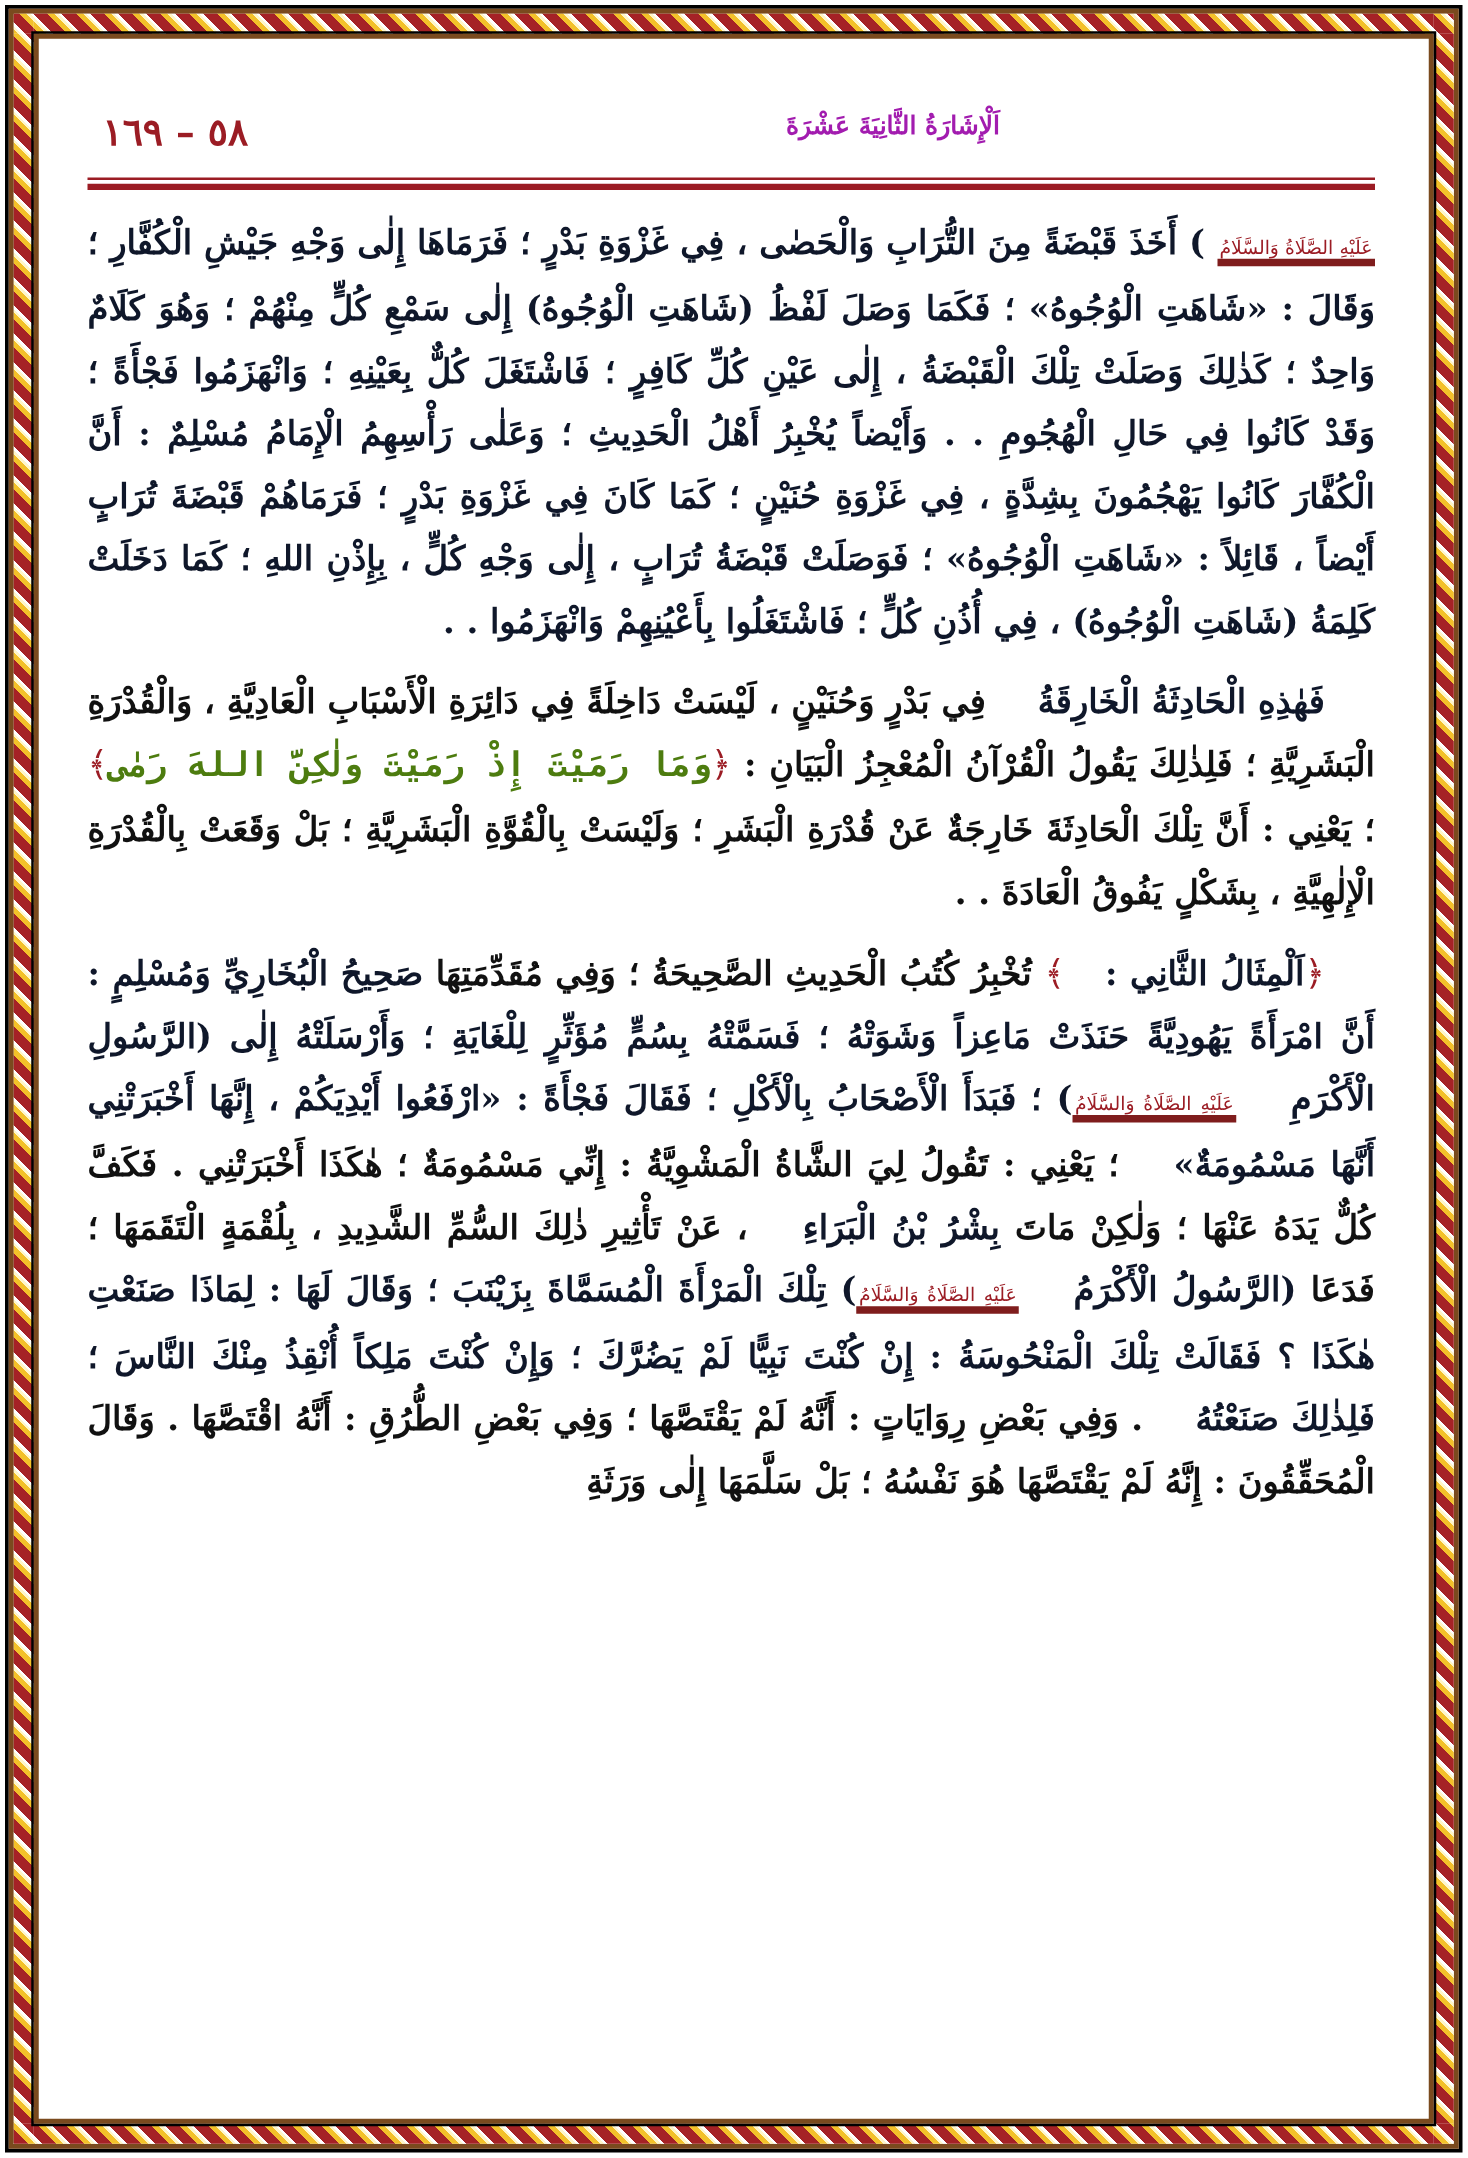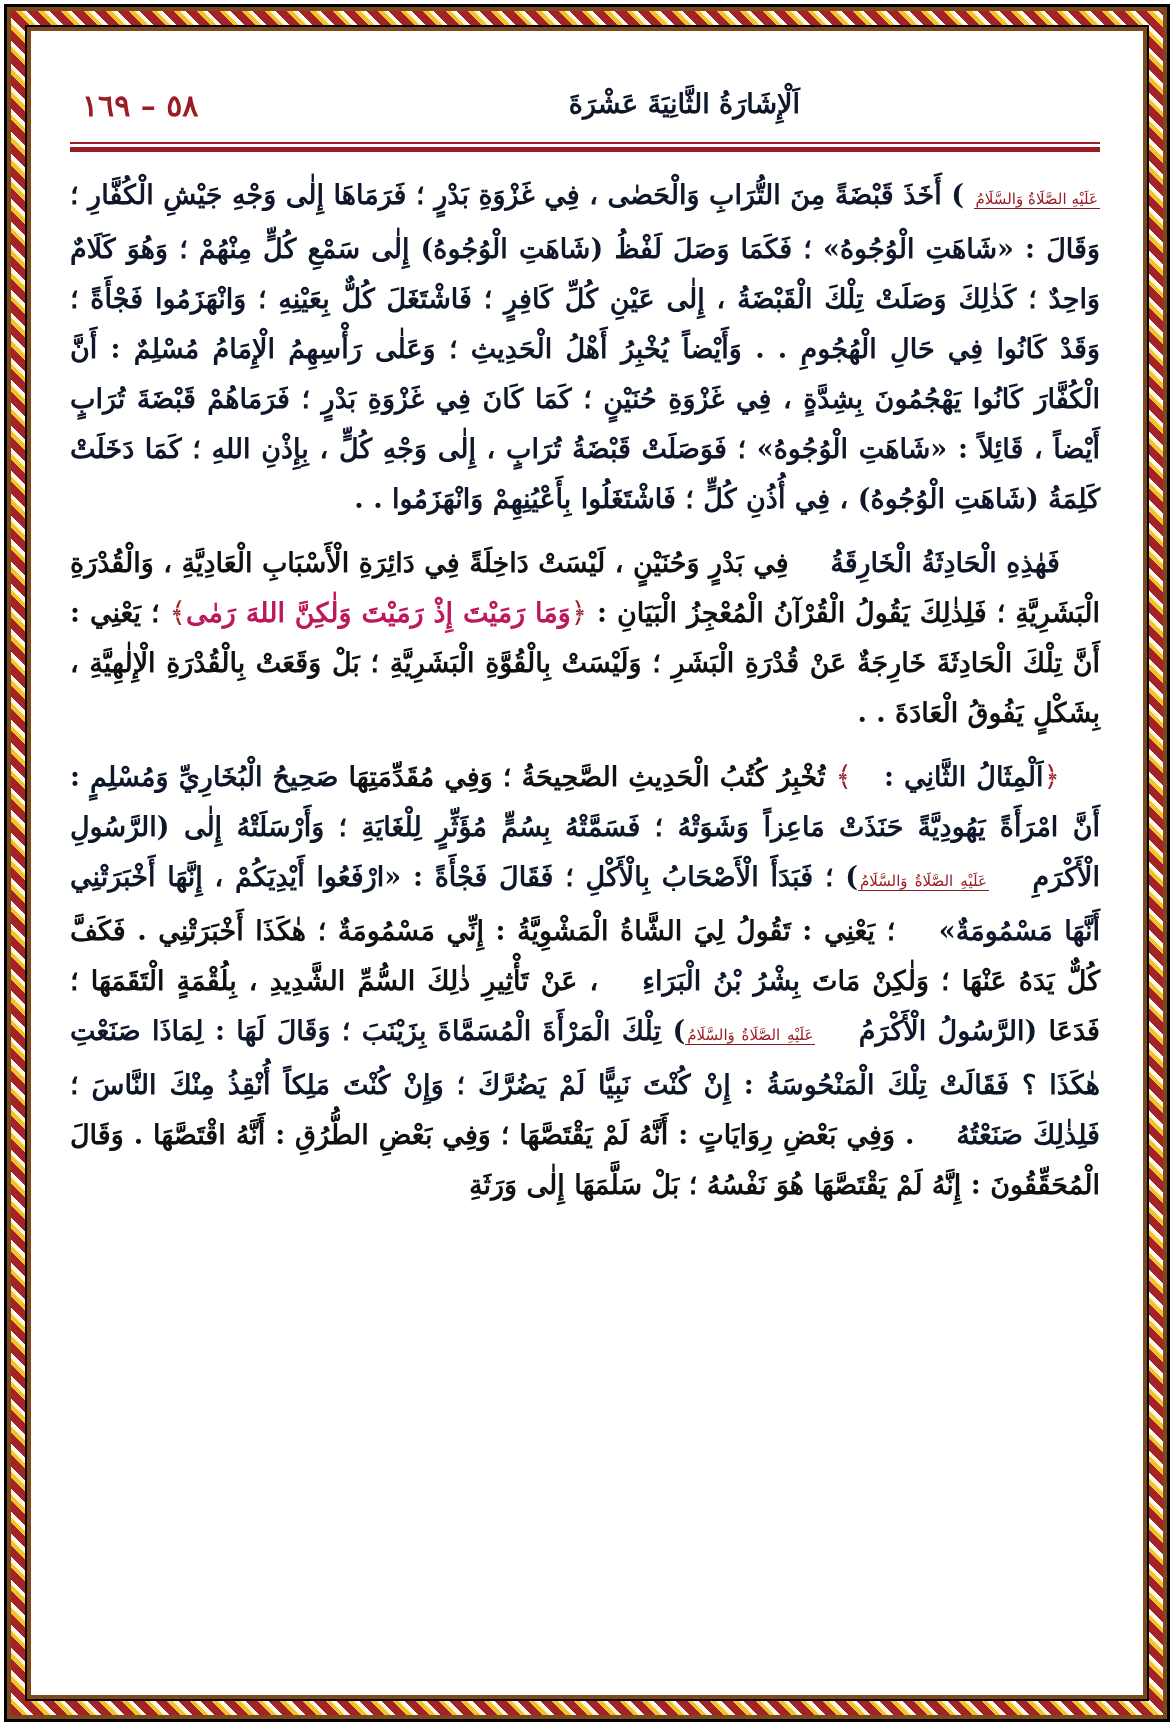--- a/index.html
+++ b/index.html
@@ -22,34 +22,34 @@
     position: absolute; left: 27px; top: 27px; width: 1120px; height: 1672px;
     box-sizing: border-box; border: 4px solid #7a4a1e; outline: 2px solid #000;
   }
   .page {
     position: absolute; left: 70px; top: 80px; width: 1030px; height: 1600px;
     direction: rtl; font-family: "DejaVu Serif", serif;
   }
   .header { position: relative; height: 62px; }
   .header-title {
     position: absolute; right: 300px; top: 8px;
-    font-size: 27px; font-weight: bold; color: #0f172a;
+    font-size: 20px; font-weight: bold; color: #a21caf;
   }
   .header-page {
     position: absolute; left: 12px; top: 8px;
     font-size: 30px; font-weight: bold; color: #9b1c24;
   }
   .rule-thin { height: 2px; background: #9b1c24; margin-top: 0; }
   .rule-thick { height: 5px; background: #9b1c24; margin-top: 3px; }
   .body-text { margin-top: 18px; font-size: 27px; line-height: 50px; text-align: justify; }
   .para { margin: 0 0 14px 0; text-indent: 0; }
   .red { color: #0f172a; font-weight: bold; margin-left: 32px; }
   .black { color: #111; font-weight: bold; }
-  .blue { color: #be185d; font-weight: bold; }
-  .salawat { color: #9b1c24; font-size: 15px; font-weight: normal; border-bottom: 1px solid #7f1d1d; padding: 0 2px; }
+  .blue { color: #4d7c0f; font-weight: bold; font-family: Liberation Mono, monospace; }
+  .salawat { color: #9b1c24; font-size: 15px; font-weight: normal; border-bottom: 6px solid #7f1d1d; padding: 0 2px; }
   .orn { color: #9b1c24; font-size: 28px; }
   .indent { padding-right: 40px; display: inline; }
 </style>
 </head>
 <body>
 
 <div class="frame"></div>
 <div class="frame-brown"></div>
 <div class="braid"></div>
 <div class="frame-inner"></div>

